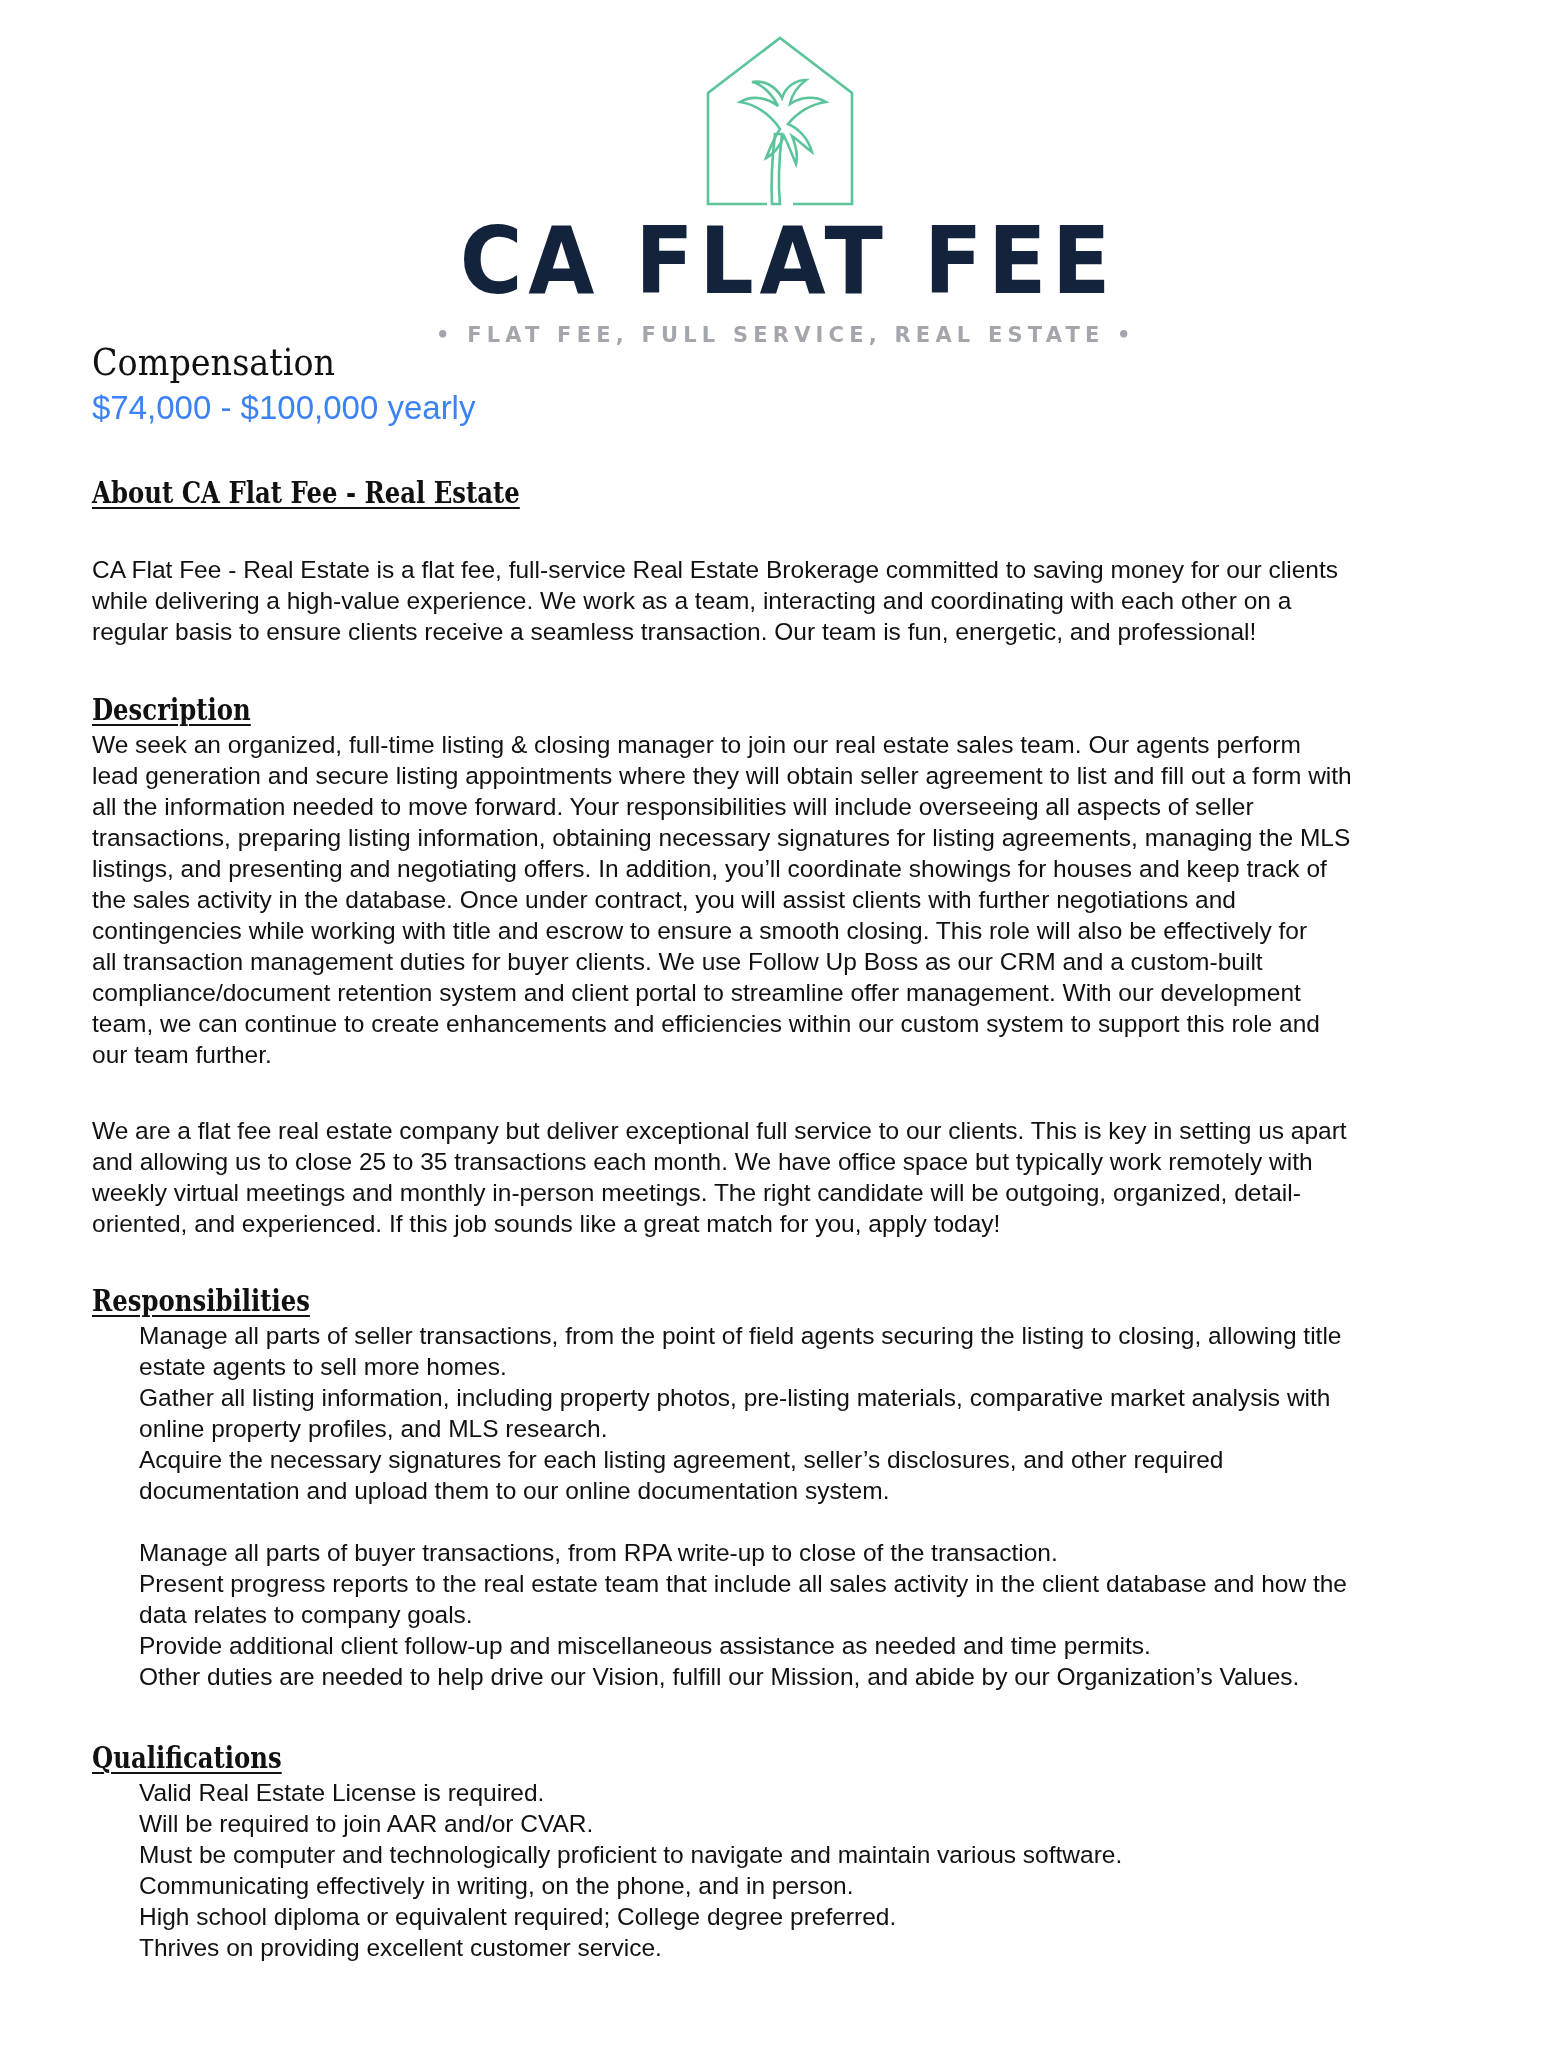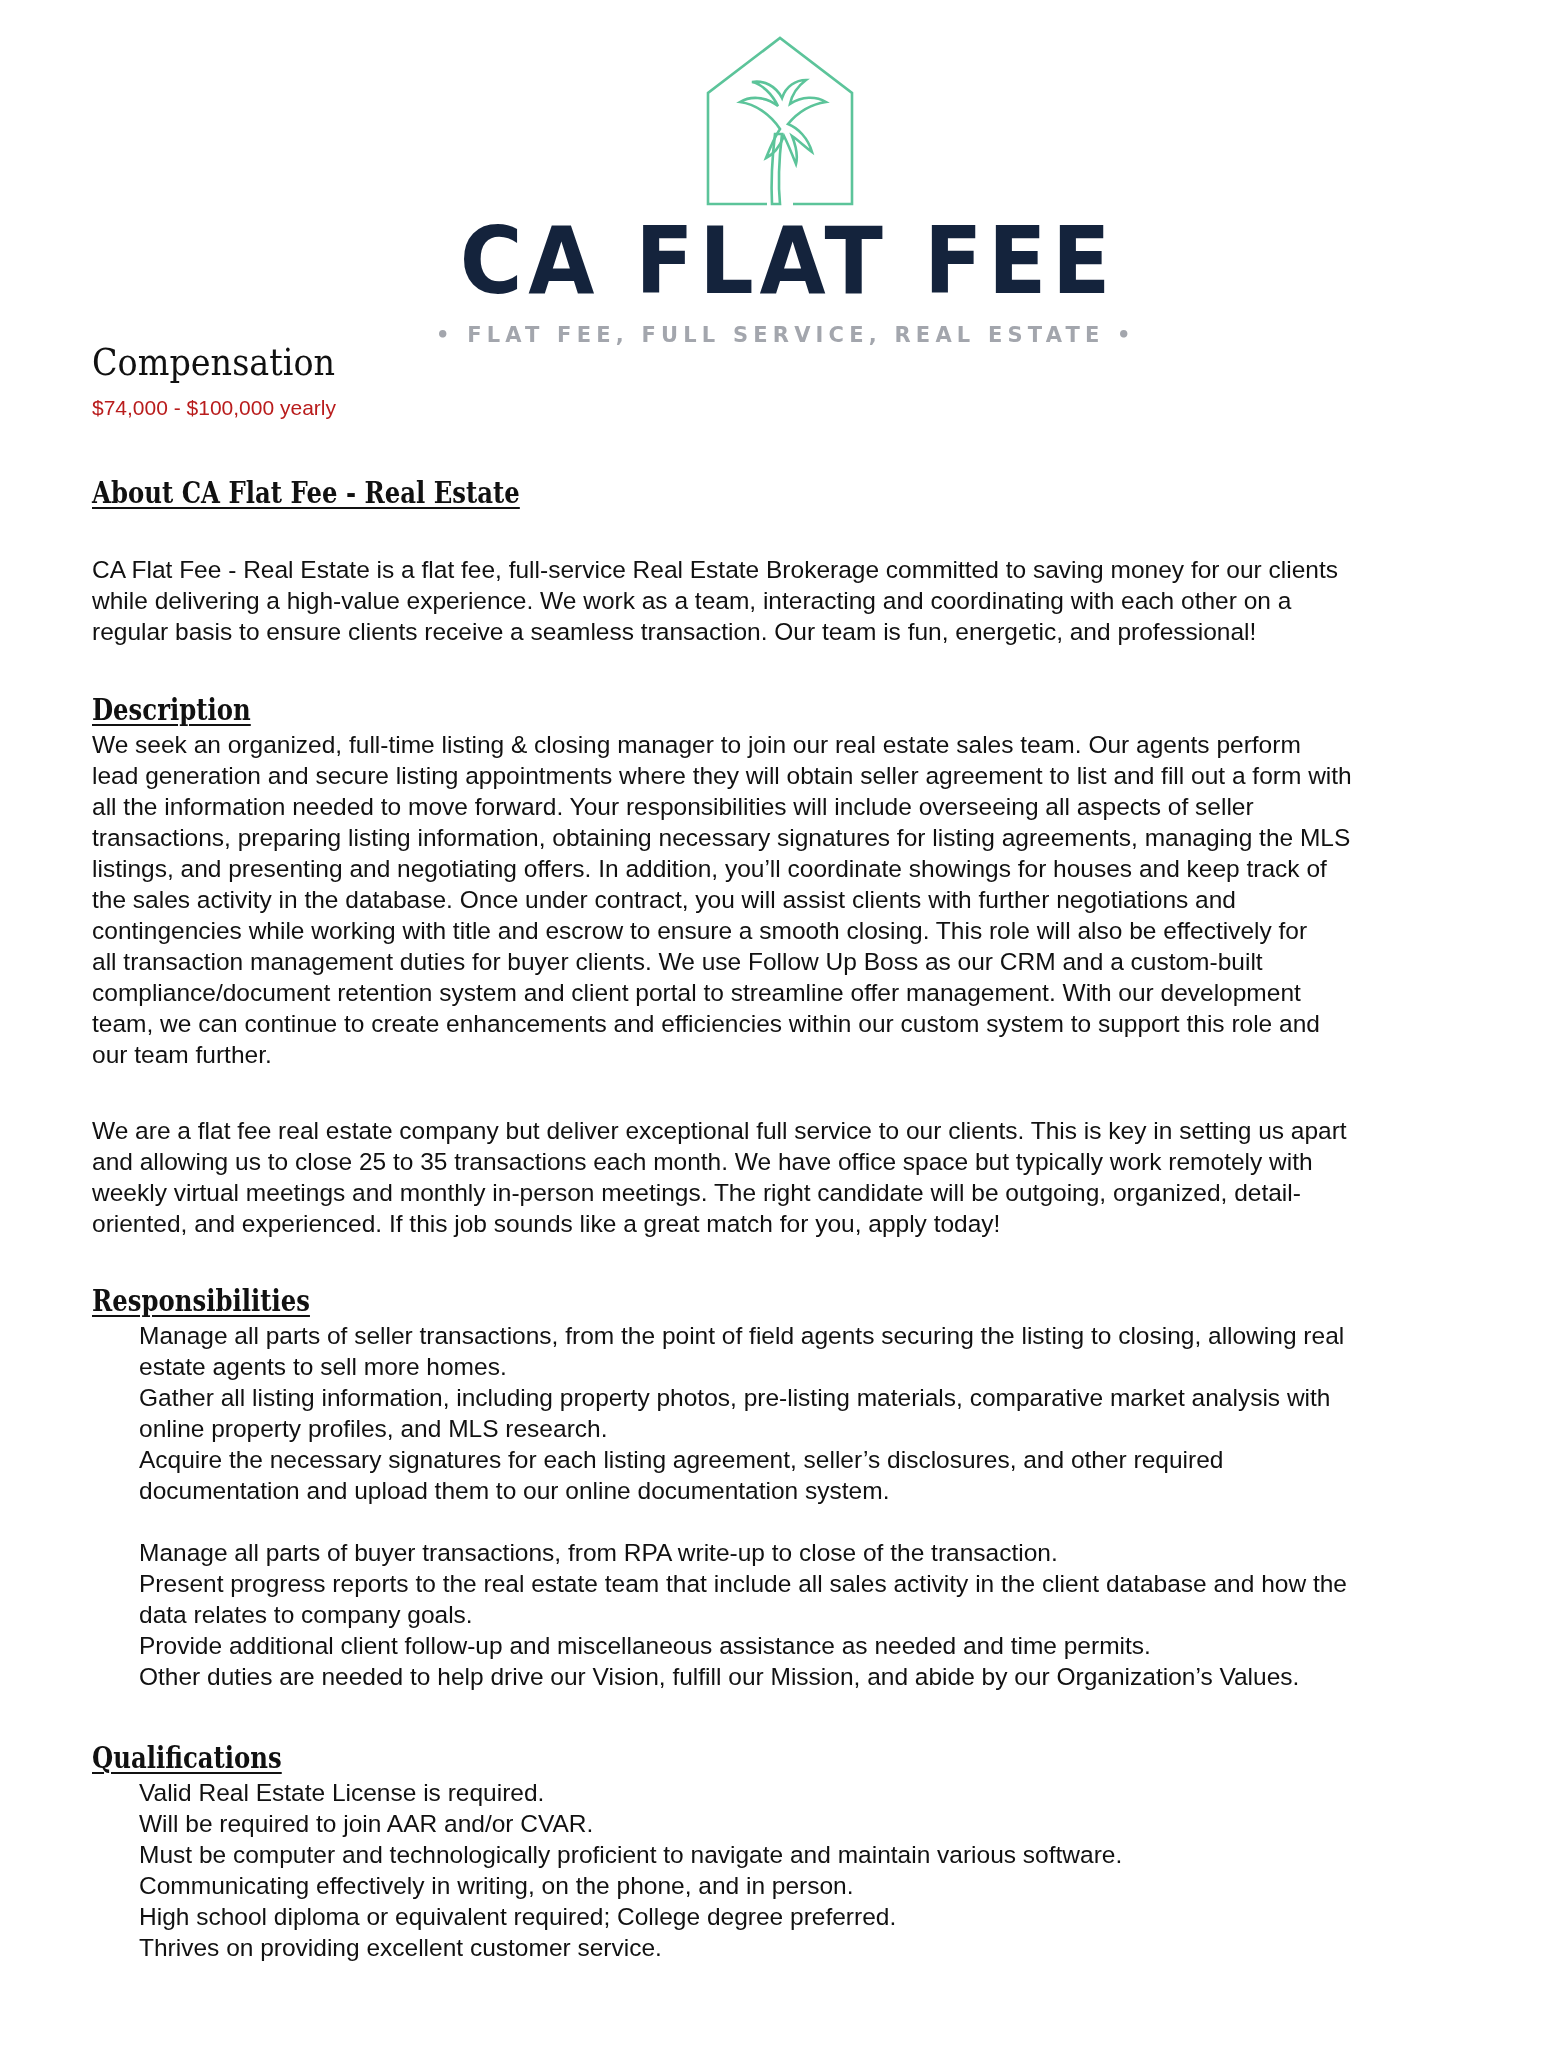--- a/index.html
+++ b/index.html
@@ -19,22 +19,22 @@
     color: #a3a6ad; line-height: 28px; white-space: nowrap; font-weight: bold;
   }
 
   .comp-title {
     position: absolute; left: 92px; top: 322px;
     font-family: "DejaVu Serif", "Liberation Serif", serif; font-size: 38px; line-height: 48px;
     color: #111; white-space: nowrap; transform: scaleX(0.88); transform-origin: left;
   }
   .comp-value {
     position: absolute; left: 92px; top: 372px;
-    font-family: "Liberation Sans", sans-serif; font-size: 21px; line-height: 40px;
-    color: #b91c1c; white-space: nowrap;
+    font-family: "Liberation Sans", sans-serif; font-size: 33px; line-height: 40px;
+    color: #3b82f6; white-space: nowrap;
   }
 
   .heading {
     position: absolute; left: 92px;
     font-family: "DejaVu Serif", "Liberation Serif", serif; font-weight: bold; font-size: 29px;
     line-height: 36px; color: #111; text-decoration: underline; text-decoration-thickness: 2px;
     text-underline-offset: 4px; white-space: nowrap; transform: scaleX(0.84); transform-origin: left;
   }
 
   .line {
@@ -80,21 +80,21 @@
   <div class="line" style="top:993px">team, we can continue to create enhancements and efficiencies within our custom system to support this role and</div>
   <div class="line" style="top:962px">compliance/document retention system and client portal to streamline offer management. With our development</div>
   <div class="line" style="top:1024px">our team further.</div>
 
   <div class="line" style="top:1100px">We are a flat fee real estate company but deliver exceptional full service to our clients. This is key in setting us apart</div>
   <div class="line" style="top:1131px">and allowing us to close 25 to 35 transactions each month. We have office space but typically work remotely with</div>
   <div class="line" style="top:1162px">weekly virtual meetings and monthly in-person meetings. The right candidate will be outgoing, organized, detail-</div>
   <div class="line" style="top:1193px">oriented, and experienced. If this job sounds like a great match for you, apply today!</div>
 
   <div class="heading" style="top:1267px">Responsibilities</div>
-  <div class="line indent" style="top:1305px">Manage all parts of seller transactions, from the point of field agents securing the listing to closing, allowing real</div>
+  <div class="line indent" style="top:1305px">Manage all parts of seller transactions, from the point of field agents securing the listing to closing, allowing title</div>
   <div class="line indent" style="top:1336px">estate agents to sell more homes.</div>
   <div class="line indent" style="top:1398px">online property profiles, and MLS research.</div>
   <div class="line indent" style="top:1367px">Gather all listing information, including property photos, pre-listing materials, comparative market analysis with</div>
   <div class="line indent" style="top:1429px">Acquire the necessary signatures for each listing agreement, seller’s disclosures, and other required</div>
   <div class="line indent" style="top:1460px">documentation and upload them to our online documentation system.</div>
   <div class="line indent" style="top:1522px">Manage all parts of buyer transactions, from RPA write-up to close of the transaction.</div>
   <div class="line indent" style="top:1553px">Present progress reports to the real estate team that include all sales activity in the client database and how the</div>
   <div class="line indent" style="top:1584px">data relates to company goals.</div>
   <div class="line indent" style="top:1615px">Provide additional client follow-up and miscellaneous assistance as needed and time permits.</div>
   <div class="line indent" style="top:1646px">Other duties are needed to help drive our Vision, fulfill our Mission, and abide by our Organization’s Values.</div>

